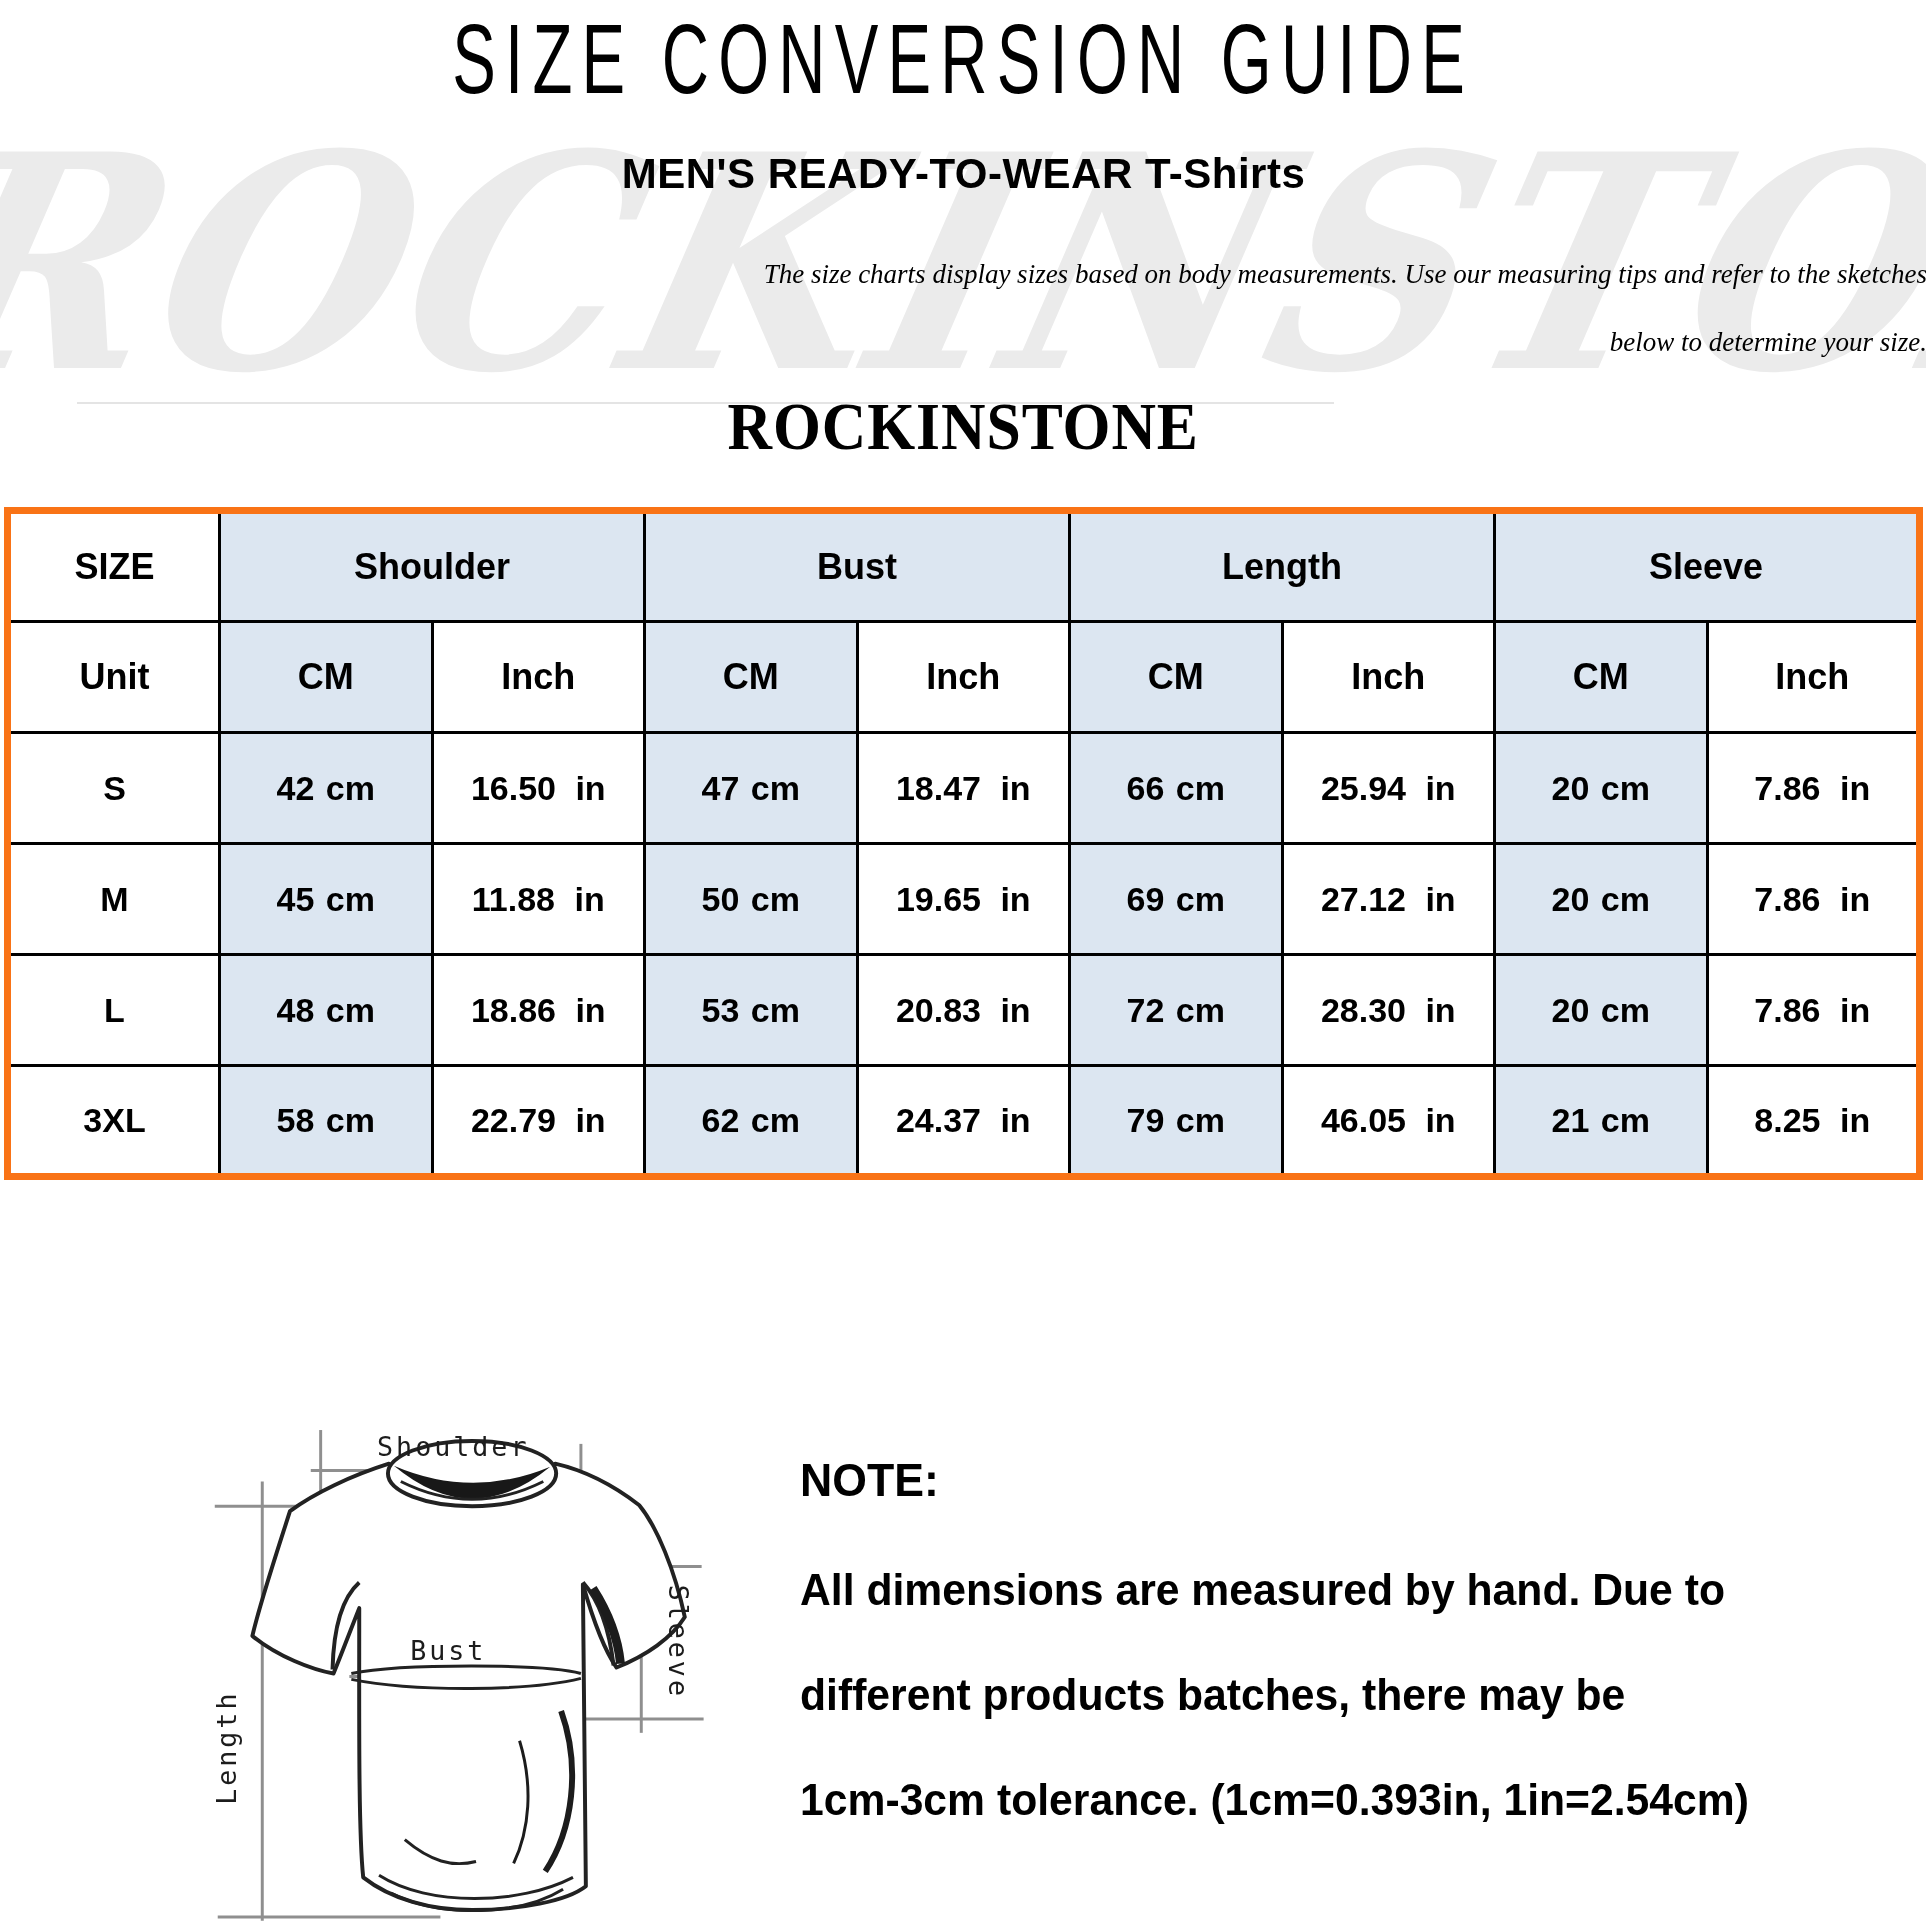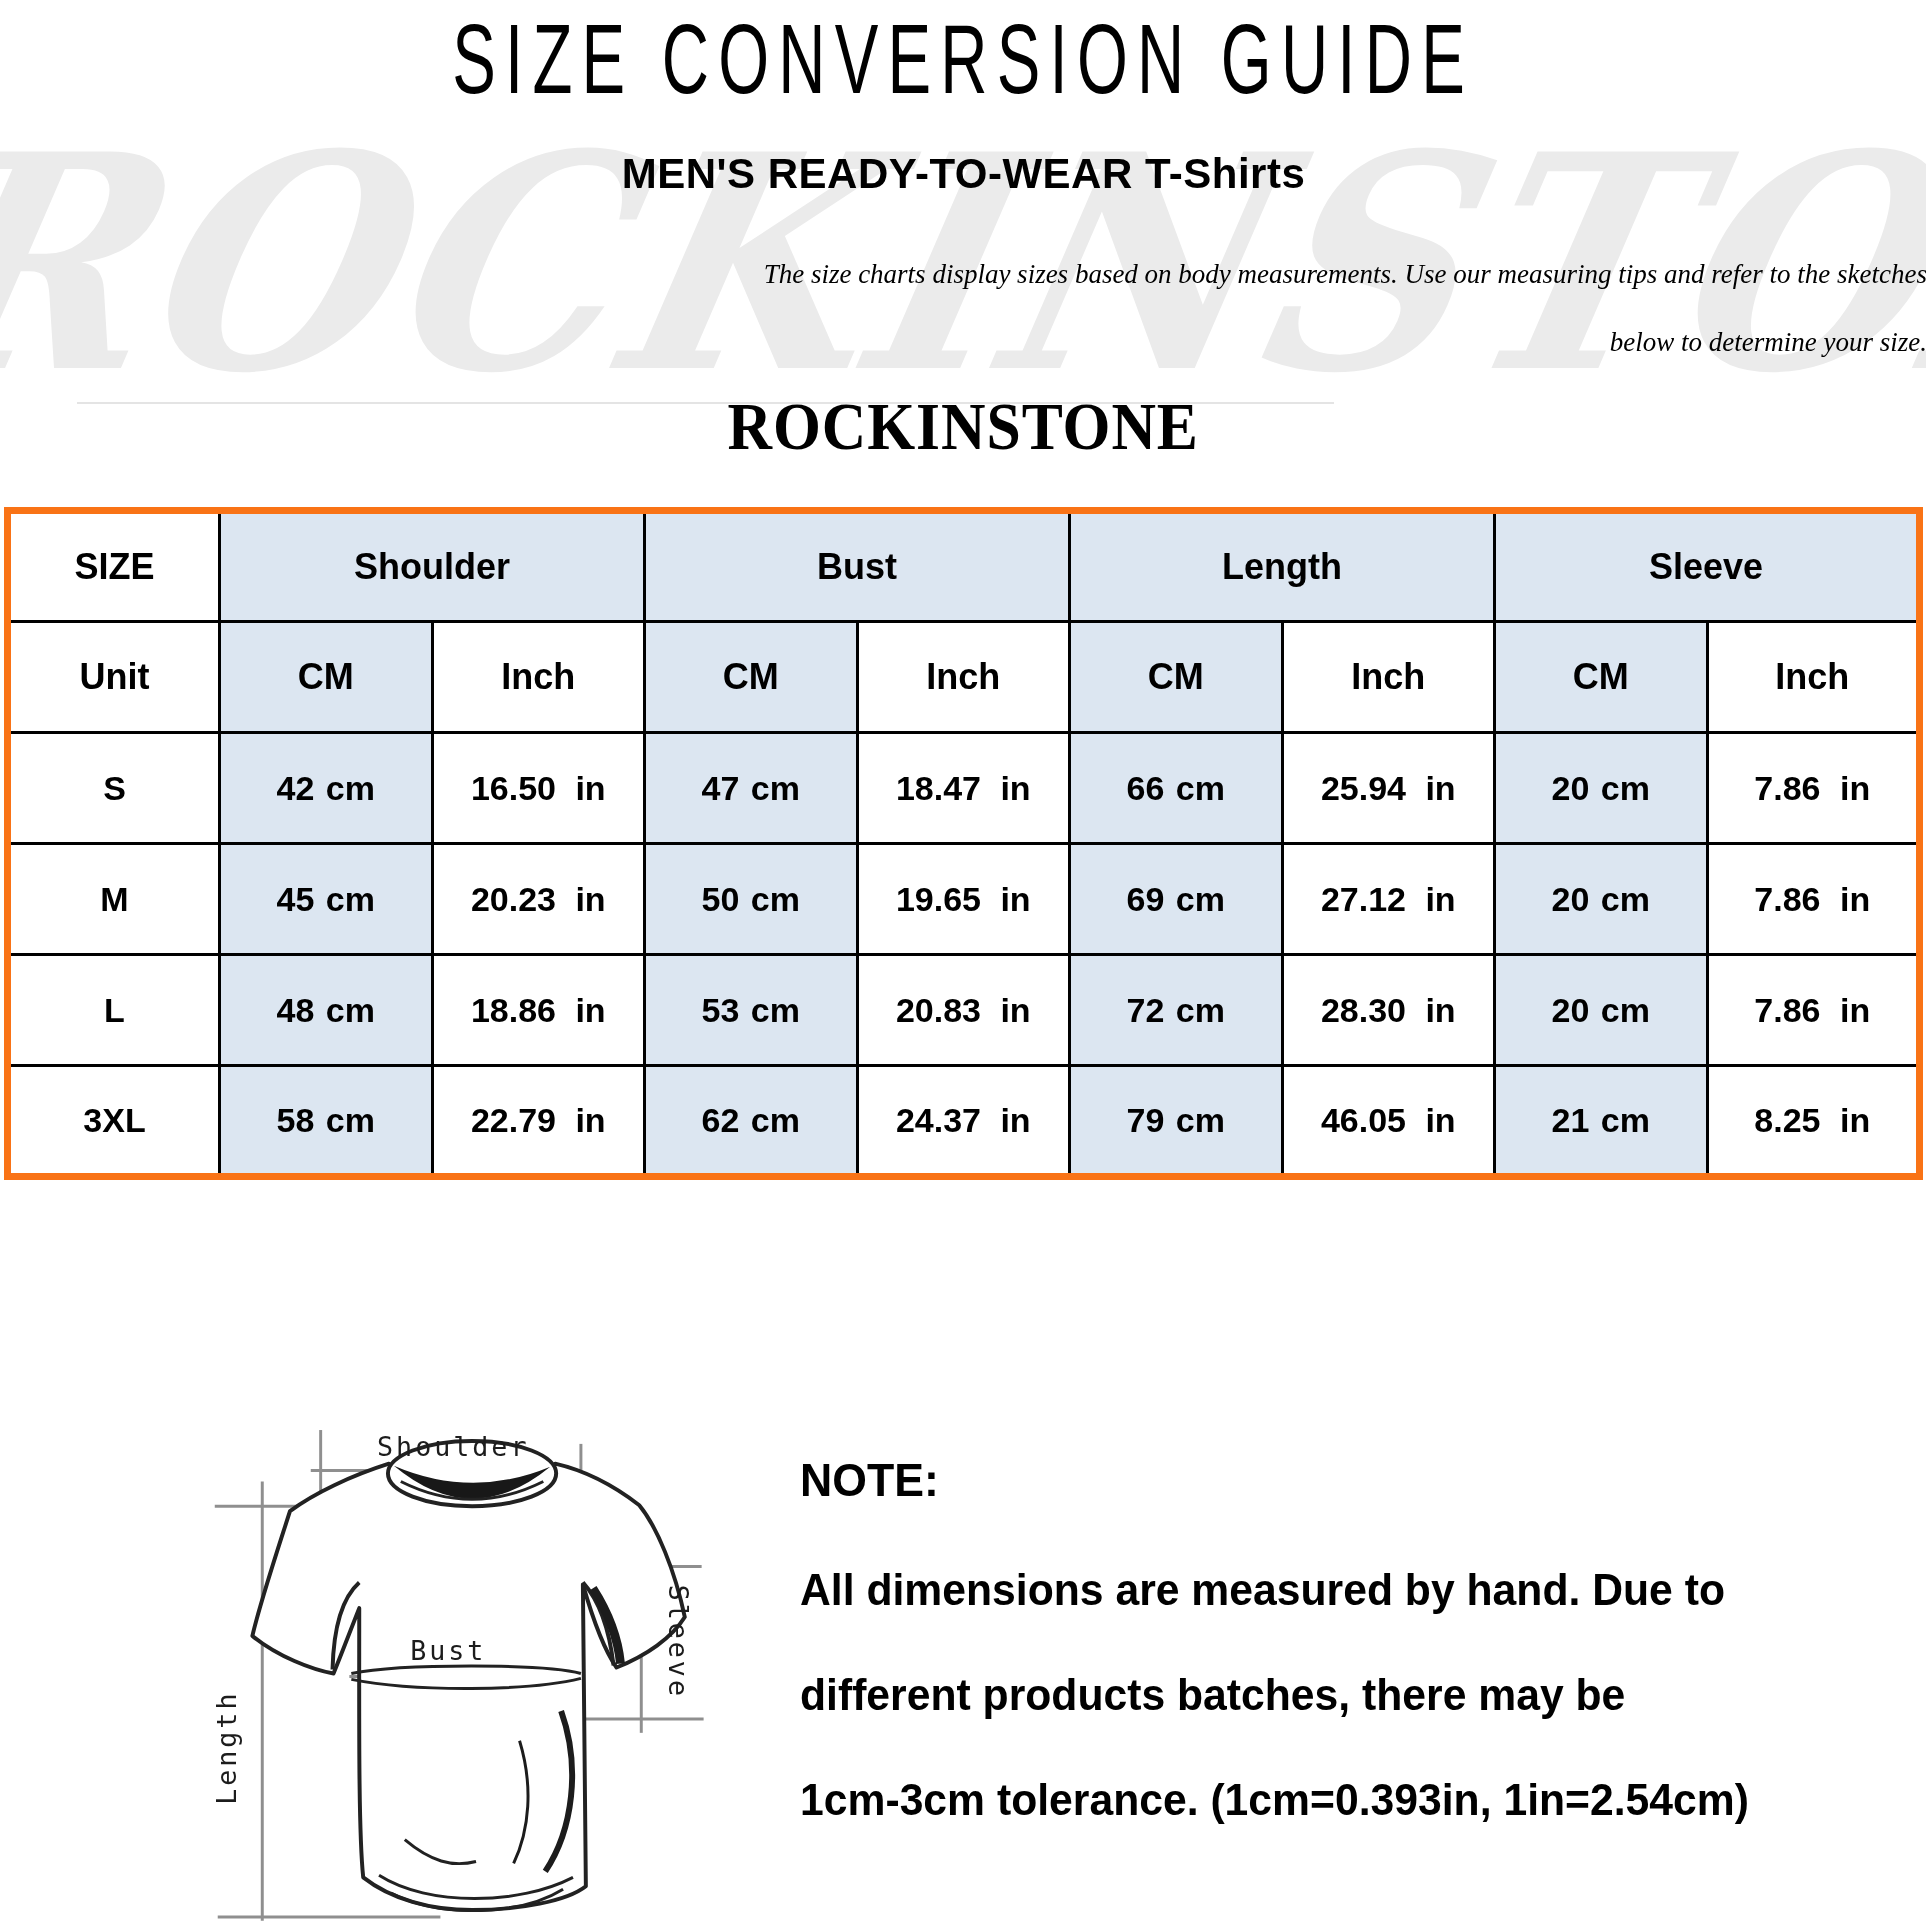--- a/index.html
+++ b/index.html
@@ -128,21 +128,21 @@
       <td class="b cm-cell">47 cm</td>
       <td class="in-cell">18.47 in</td>
       <td class="b cm-cell">66 cm</td>
       <td class="in-cell">25.94 in</td>
       <td class="b cm-cell">20 cm</td>
       <td class="in-cell">7.86 in</td>
     </tr>
     <tr>
       <td>M</td>
       <td class="b cm-cell">45 cm</td>
-      <td class="in-cell">20.23 in</td>
+      <td class="in-cell">11.88 in</td>
       <td class="b cm-cell">50 cm</td>
       <td class="in-cell">19.65 in</td>
       <td class="b cm-cell">69 cm</td>
       <td class="in-cell">27.12 in</td>
       <td class="b cm-cell">20 cm</td>
       <td class="in-cell">7.86 in</td>
     </tr>
     <tr>
       <td>L</td>
       <td class="b cm-cell">48 cm</td>

